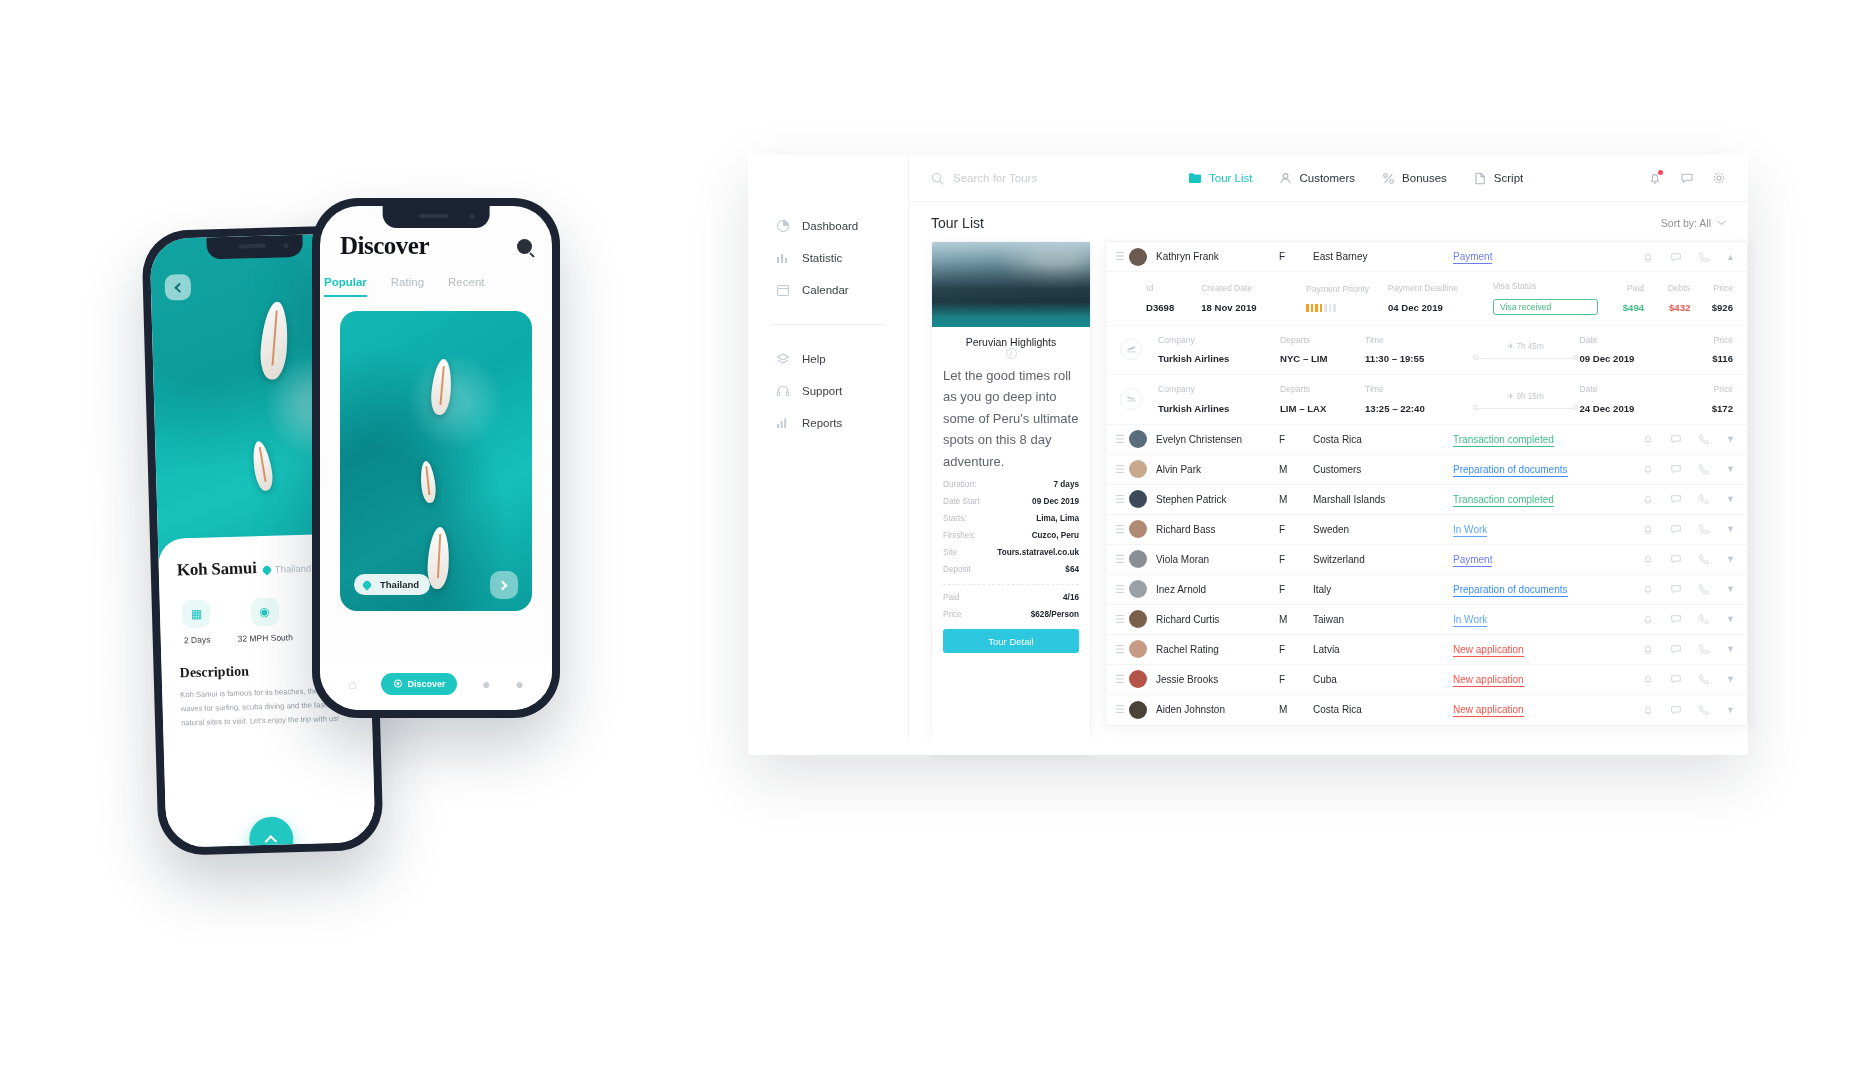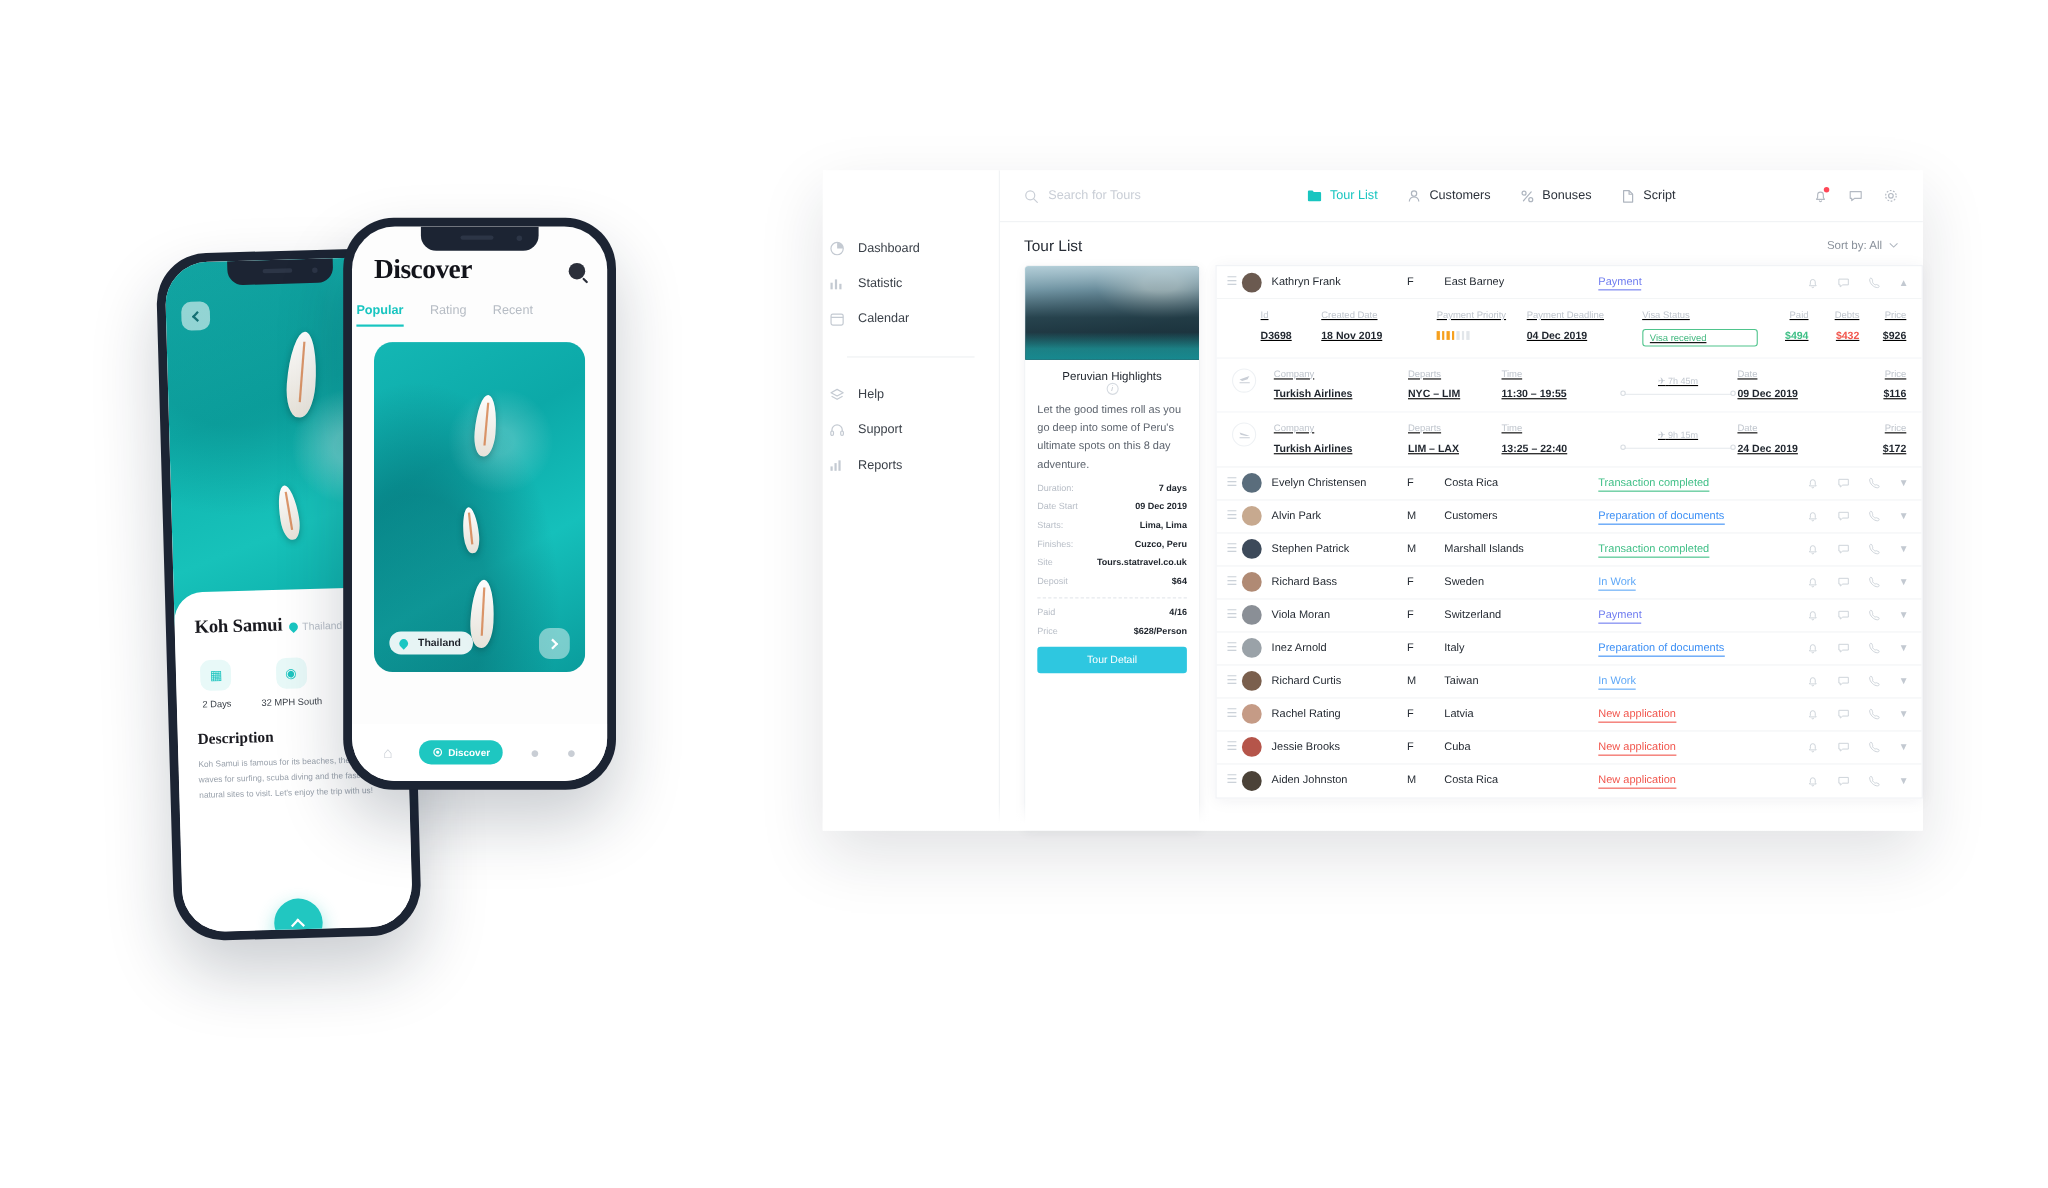--- a/index.html
+++ b/index.html
@@ -81,21 +81,21 @@
   .tbi { color:#c9ced5; font-size:14px; }
   .tbi.sel { background:#1ec7c1; color:#fff; border-radius:13px; padding:6px 12px; font-size:9px;
              display:flex; align-items:center; gap:5px; font-weight:bold;}
 
   
   #dashboard { position:absolute; left:748px; top:155px; width:1000px; height:600px;
                background:#fff; box-shadow:0 22px 55px rgba(20,30,50,.13); }
   .dash-wrap { display:flex; height:100%; }
 
   .side { width:160px; flex:0 0 160px; background:#fff; padding:55px 0 0 0; }
-  .side-grp { padding:0 0 0 6px; }
+  .side-grp { padding:0 0 0 28px; }
   .side-item { display:flex; align-items:center; gap:12px; height:32px; font-size:11.5px; color:#3b4149; cursor:pointer;}
   .side-item .si { width:14px; height:14px; color:#c4cad2; display:flex; align-items:center; justify-content:center;}
   .side-sep { height:1px; background:#edf0f2; margin:18px 22px 18px 22px; }
 
   .main { flex:1; background:#fff; border-left:1px solid #f0f2f4; display:flex; flex-direction:column; min-width:0;}
   .topbar { height:47px; display:flex; align-items:center; border-bottom:1px solid #f0f2f4; padding:0 22px; }
   .search { display:flex; align-items:center; gap:9px; width:235px; }
   .search input { border:0; outline:0; font-size:11.5px; color:#586070; font-family:"Liberation Sans",sans-serif; width:100%;}
   .search input::placeholder { color:#c9ced6; }
   .topnav { display:flex; align-items:center; gap:26px; margin-left:22px; }
@@ -121,21 +121,21 @@
        linear-gradient(180deg, rgba(180,205,215,.95) 0%, rgba(120,150,165,.7) 25%, rgba(35,60,70,.85) 55%, rgba(18,38,48,.95) 100%),
        radial-gradient(ellipse at 78% 18%, rgba(255,248,225,.85) 0 9%, rgba(255,255,255,0) 34%),
        linear-gradient(160deg,#8fc4cf 0%,#3f6d7c 35%,#1d3a46 70%,#15303c 100%);
   }
   .tc-img:after { content:""; position:absolute; left:0; right:0; bottom:0; height:30%;
      background:linear-gradient(180deg, rgba(30,190,195,0) 0%, rgba(32,196,196,.55) 60%, rgba(24,170,175,.75) 100%);}
   .tc-body { padding:9px 11px 11px 11px; }
   .tc-title { font-size:10.5px; color:#222830; display:flex; align-items:center; justify-content:space-between;flex-direction:column;}
   .info-i { width:11px; height:11px; border:1px solid #d6dbe1; border-radius:50%; color:#bcc2ca;
             font-size:7px; display:flex; align-items:center; justify-content:center; font-style:italic;}
-  .tc-desc { font-size:10px; line-height:1.65; color:#5d646e; margin-top:6px; }
+  .tc-desc { font-size:13px; line-height:1.65; color:#5d646e; margin-top:6px; }
   .kv { display:flex; justify-content:space-between; font-size:8.2px; margin-top:8px; }
   .kv .k { color:#b7bdc6; }
   .kv .v { color:#20262e; font-weight:bold; }
   .dash-sep { border-top:1px dashed #e6e9ed; margin:10px 0 8px 0; }
   .tc-btn { margin-top:10px; height:24px; border-radius:3px; background:#2ec7e0; color:#fff; font-size:9.5px;
             display:flex; align-items:center; justify-content:center; cursor:pointer; }
 
   
   .tablewrap { flex:1; margin-left:14px; min-width:0; display:flex; flex-direction:column; }
   .tbl { background:#fff; border:1px solid #f0f2f5; box-shadow:0 2px 14px rgba(30,40,60,.06); overflow:hidden; }
@@ -152,21 +152,21 @@
   .acts { display:flex; align-items:center; gap:16px; color:#cdd3da; margin-left:auto; flex:0 0 auto;}
   .chev { color:#c3c9d1; font-size:9px; }
   .st-payment { color:#6f7cf0; }
   .st-done { color:#3fbf86; }
   .st-prep { color:#3a8ef5; }
   .st-work { color:#5fa8f7; }
   .st-new { color:#f1554c; }
 
   
   .exp { background:#fff; border-bottom:1px solid #f2f4f6; }
-  .exp-row { display:flex; align-items:flex-start; padding:9px 14px 10px 40px; border-bottom:1px solid #f4f6f8;text-decoration:underline; }
+  .exp-row { display:flex; align-items:center; padding:9px 14px 10px 40px; border-bottom:1px solid #f4f6f8; }
   .exp-row:last-child { border-bottom:0; }
   .ecol { display:flex; flex-direction:column; gap:2px; }
   .eh { font-size:8.6px; color:#bfc5cd; line-height:1.35; }
   .ev { font-size:9.6px; color:#1f252d; font-weight:bold; margin-top:5px; }
   .prio { display:flex; gap:2px; margin-top:6px; }
   .prio i { width:2.5px; height:8px; background:#e2e6ea; display:block; }
   .prio i.on { background:#f6a01e; }
   .visa { display:inline-block; border:1px solid #4fc48c; color:#42b87f; font-size:8.6px;
           border-radius:3px; padding:2px 6px; margin-top:4px; }
   .paid { color:#3fbf86; } .debts { color:#f1554c; }

